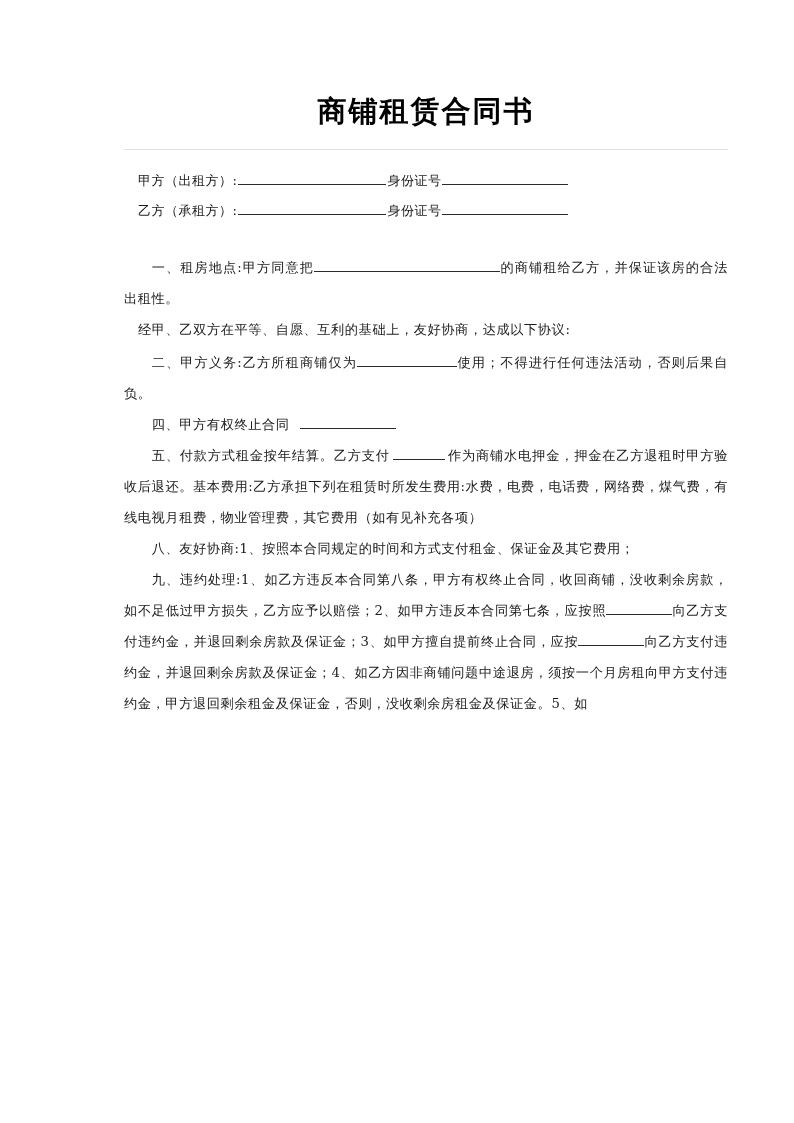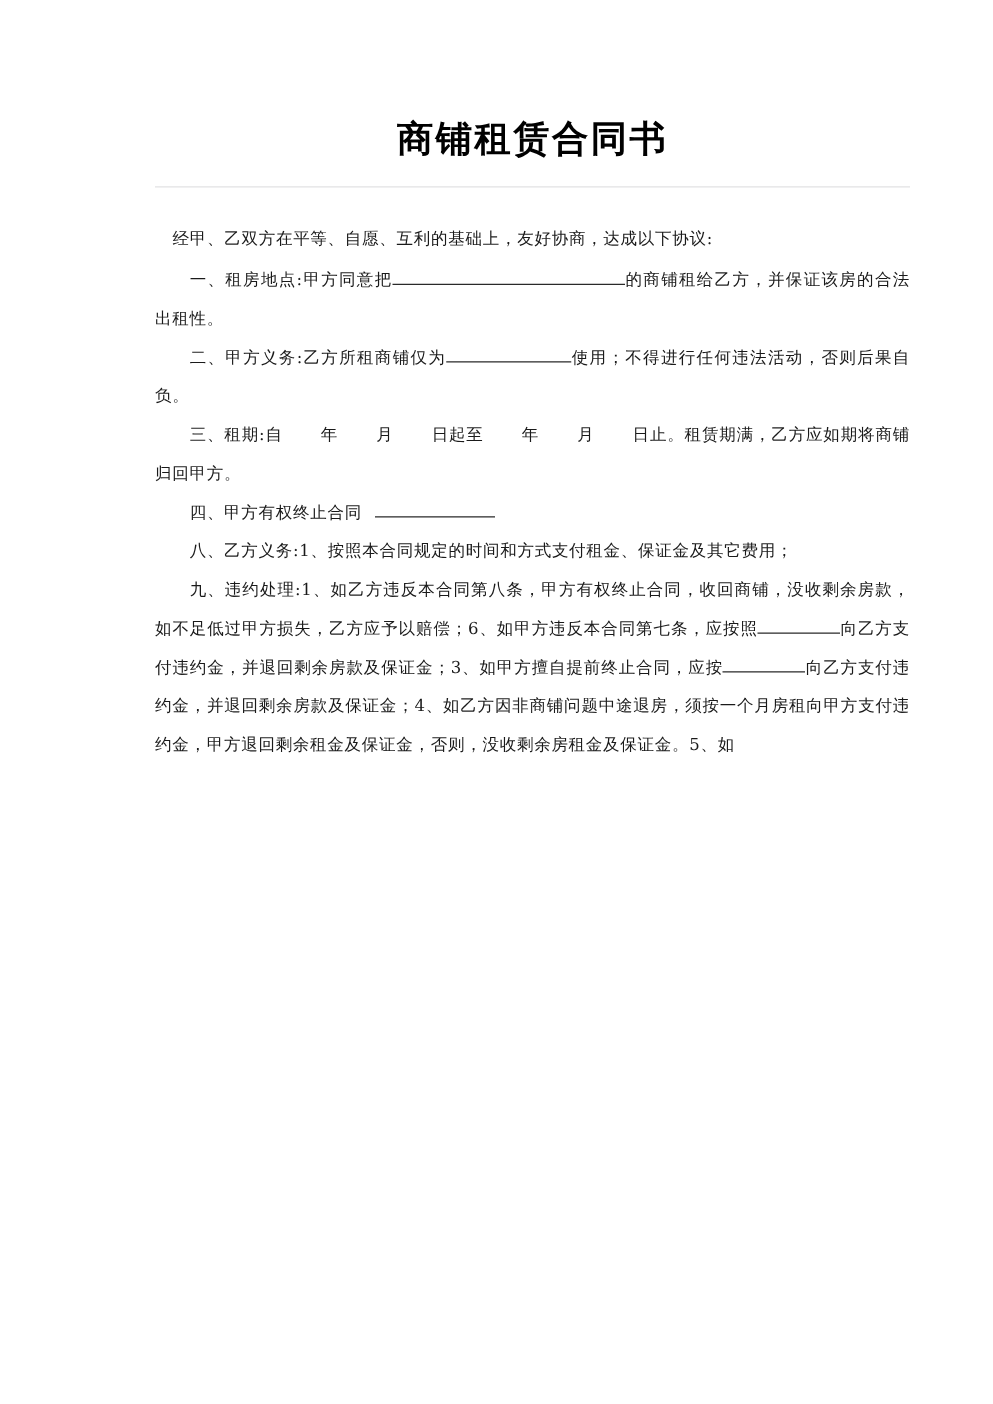--- a/index.html
+++ b/index.html
@@ -104,45 +104,56 @@
 </head>
 <body>
 
 <div class="page">
   <div class="content">
 
     <h1 class="doc-title">商铺租赁合同书</h1>
 
     <div class="title-rule"></div>
 
+    <div class="party-block">
+
+      <div class="party-line">
+        <span class="lbl">甲方（出租方）:</span><span class="blank bl-party-name"></span><span class="lbl">身份证号</span><span class="blank bl-party-id"></span>
+      </div>
+
+      <div class="party-line">
+        <span class="lbl">乙方（承租方）:</span><span class="blank bl-party-name"></span><span class="lbl">身份证号</span><span class="blank bl-party-id"></span>
+      </div>
+
+    </div>
 
     <div class="body-block">
-
-      <p class="para intro">经甲、乙双方在平等、自愿、互利的基础上，友好协商，达成以下协议:</p>
 
       <p class="para clause">
         <span>一、租房地点:甲方同意把</span><span class="bl-inline bl-addr"></span><span>的商铺租给乙方，并保证该房的合法出租性。</span>
       </p>
 
+      <p class="para intro">经甲、乙双方在平等、自愿、互利的基础上，友好协商，达成以下协议:</p>
+
       <p class="para clause">
         <span>二、甲方义务:乙方所租商铺仅为</span><span class="bl-inline bl-use"></span><span>使用；不得进行任何违法活动，否则后果自负。</span>
       </p>
 
-      <p class="para clause">
-        <span>三、租期:自</span><span class="dspace"></span><span>年</span><span class="dspace"></span><span>月</span><span class="dspace"></span><span>日起至</span><span class="dspace"></span><span>年</span><span class="dspace"></span><span>月</span><span class="dspace"></span><span>日止。租赁期满，乙方应如期将商铺归回甲方。</span>
-      </p>
 
       <p class="para clause">
         <span>四、甲方有权终止合同</span><span class="bl-inline bl-rent"></span>
       </p>
 
+      <p class="para clause">
+        <span>五、付款方式租金按年结算。乙方支付</span><span class="bl-inline bl-deposit"></span><span>作为商铺水电押金，押金在乙方退租时甲方验收后退还。基本费用:乙方承担下列在租赁时所发生费用:水费，电费，电话费，网络费，煤气费，有线电视月租费，物业管理费，其它费用（如有见补充各项）</span>
+      </p>
 
 
 
-      <p class="para clause">八、乙方义务:1、按照本合同规定的时间和方式支付租金、保证金及其它费用；</p>
+      <p class="para clause">八、友好协商:1、按照本合同规定的时间和方式支付租金、保证金及其它费用；</p>
 
       <p class="para clause">
-        <span>九、违约处理:1、如乙方违反本合同第八条，甲方有权终止合同，收回商铺，没收剩余房款，如不足低过甲方损失，乙方应予以赔偿；6、如甲方违反本合同第七条，应按照</span><span class="bl-inline bl-pen-a"></span><span>向乙方支付违约金，并退回剩余房款及保证金；3、如甲方擅自提前终止合同，应按</span><span class="bl-inline bl-pen-b"></span><span>向乙方支付违约金，并退回剩余房款及保证金；4、如乙方因非商铺问题中途退房，须按一个月房租向甲方支付违约金，甲方退回剩余租金及保证金，否则，没收剩余房租金及保证金。5、如</span>
+        <span>九、违约处理:1、如乙方违反本合同第八条，甲方有权终止合同，收回商铺，没收剩余房款，如不足低过甲方损失，乙方应予以赔偿；2、如甲方违反本合同第七条，应按照</span><span class="bl-inline bl-pen-a"></span><span>向乙方支付违约金，并退回剩余房款及保证金；3、如甲方擅自提前终止合同，应按</span><span class="bl-inline bl-pen-b"></span><span>向乙方支付违约金，并退回剩余房款及保证金；4、如乙方因非商铺问题中途退房，须按一个月房租向甲方支付违约金，甲方退回剩余租金及保证金，否则，没收剩余房租金及保证金。5、如</span>
       </p>
 
     </div>
   </div>
 </div>
 
 </body></html>

